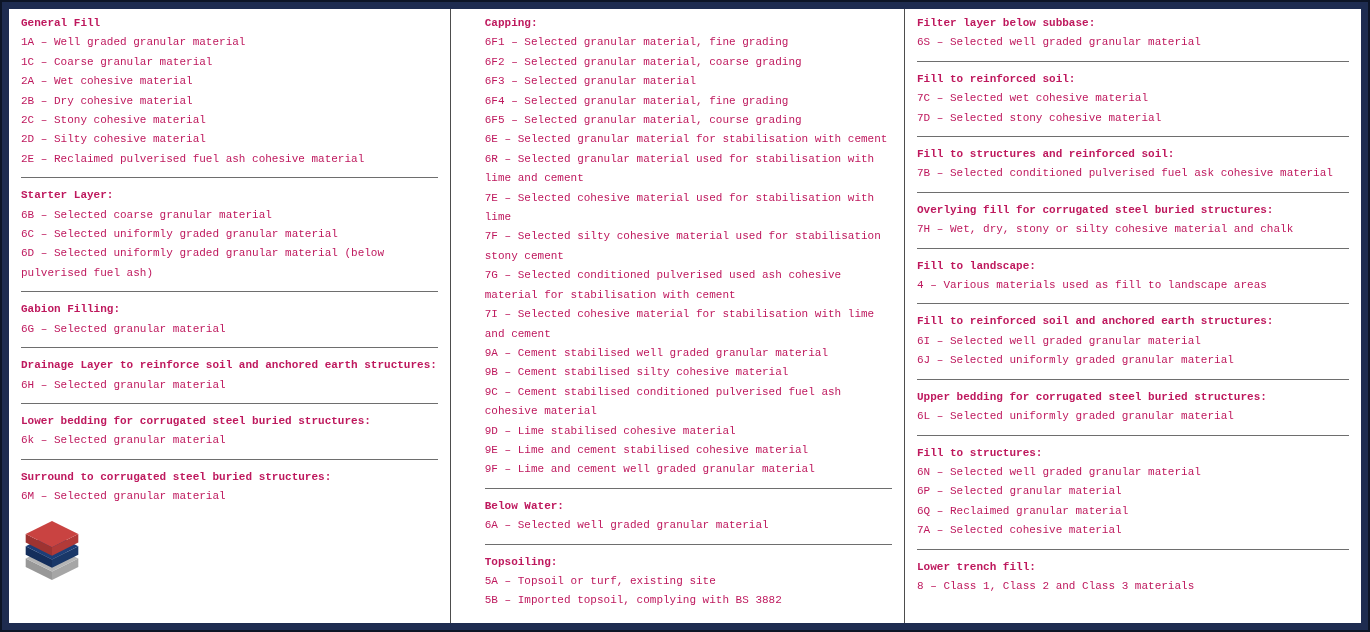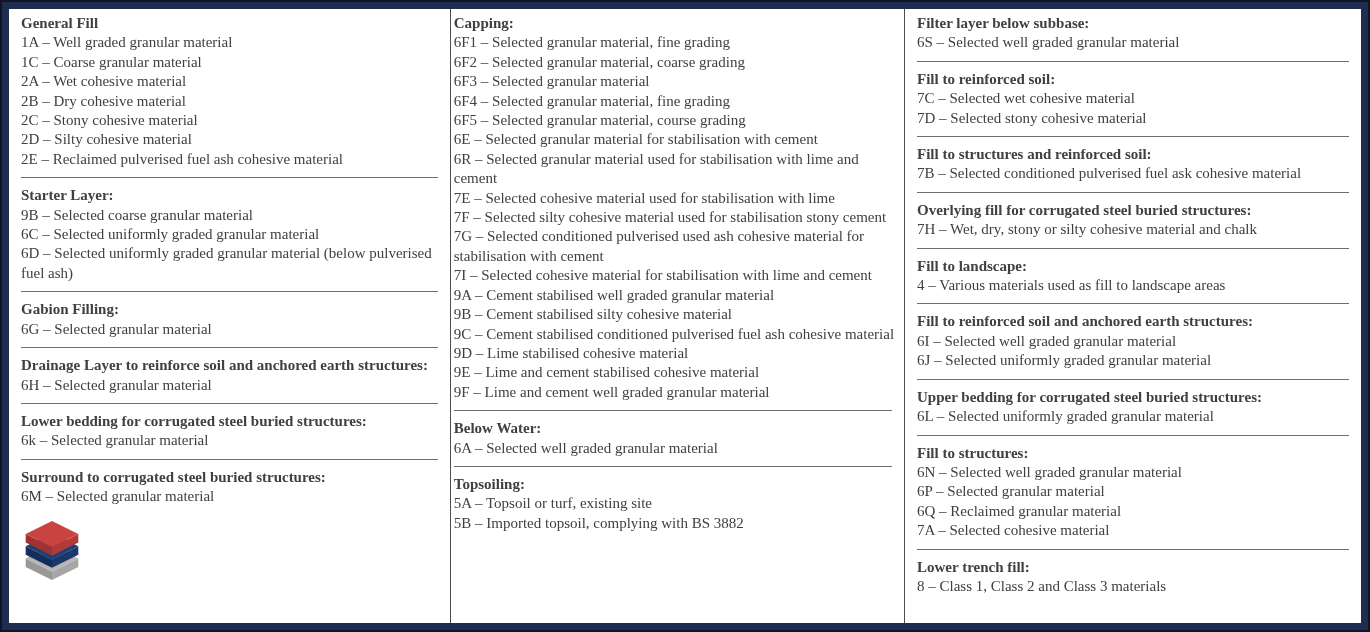--- a/index.html
+++ b/index.html
@@ -6,29 +6,29 @@
   .frame {
     width: 1370px; height: 632px; box-sizing: border-box;
     border: 2px solid #0d1526;
     background: #0d1526;
   }
   .inner {
     width: 100%; height: 100%; box-sizing: border-box;
     border: 7px solid #1e2c50;
     background: #ffffff;
     display: flex;
-    font-family: Liberation Serif, serif;
-    color: #404040;
-    font-size: 15px;
+    font-family: Liberation Mono, monospace;
+    color: #be185d;
+    font-size: 11px;
     line-height: 19.4px;
     overflow: hidden;
   }
   .col { box-sizing: border-box; padding: 5px 8px 0 12px; overflow: hidden; position: relative; }
   .col-1 { width: 32.6%; }
-  .col-2 { width: 33.6%; padding-left: 3px; }
+  .col-2 { width: 33.6%; padding-left: 34px; }
   .col-3 { width: 33.8%; }
   .col + .col { border-left: 1px solid #4d4d4d; }
   .section { margin: 0; }
   .section-title { font-weight: bold; }
   .item { font-weight: normal; }
   .rule { border: none; border-top: 1px solid #6e6e6e; margin: 8px 4px 8px 0; height: 0; }
   .logo-wrap { margin-top: 12px; }
 </style>
 </head>
 <body>
@@ -44,21 +44,21 @@
             <div class="item">1C – Coarse granular material</div>
             <div class="item">2A – Wet cohesive material</div>
             <div class="item">2B – Dry cohesive material</div>
             <div class="item">2C – Stony cohesive material</div>
             <div class="item">2D – Silty cohesive material</div>
             <div class="item">2E – Reclaimed pulverised fuel ash cohesive material</div>
           </div>
           <div class="rule"></div>
           <div class="section">
             <div class="section-title">Starter Layer:</div>
-            <div class="item">9B – Selected coarse granular material</div>
+            <div class="item">6B – Selected coarse granular material</div>
             <div class="item">6C – Selected uniformly graded granular material</div>
             <div class="item">6D – Selected uniformly graded granular material (below pulverised fuel ash)</div>
           </div>
           <div class="rule"></div>
           <div class="section">
             <div class="section-title">Gabion Filling:</div>
             <div class="item">6G – Selected granular material</div>
           </div>
           <div class="rule"></div>
           <div class="section">

